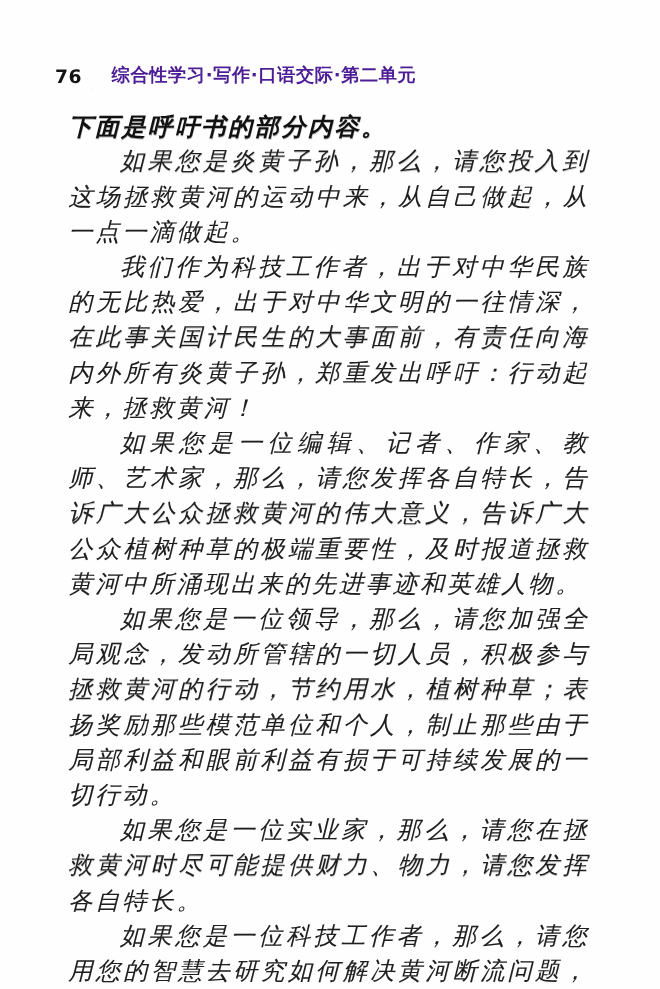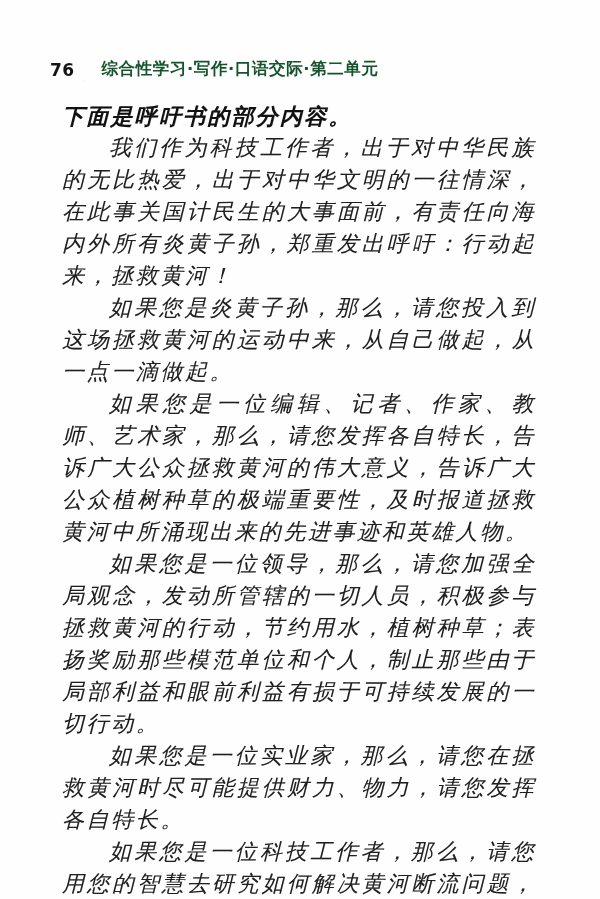--- a/index.html
+++ b/index.html
@@ -53,21 +53,21 @@
     letter-spacing: 0.4px;
     color: #141414;
   }
 
   .head-title {
     margin-left: 27px;
     font-family: "DejaVu Sans", "Liberation Sans", sans-serif;
     font-weight: 700;
     font-size: 16.5px;
     letter-spacing: 0.6px;
-    color: #14532d;
+    color: #4c1d95;
   }
 
   
   .body-block {
     position: absolute;
     left: 62px;
     top: 100px;
     width: 474px;
   }
 
@@ -107,22 +107,22 @@
 
   <div class="paper-noise"></div>
 
   <div class="running-head">
     <span class="page-number">76</span>
     <span class="head-title">综合性学习·写作·口语交际·第二单元</span>
   </div>
 
   <div class="body-block">
     <p class="para lead">下面是呼吁书的部分内容。</p>
+    <p class="para">如果您是炎黄子孙，那么，请您投入到这场拯救黄河的运动中来，从自己做起，从一点一滴做起。</p>
     <p class="para">我们作为科技工作者，出于对中华民族的无比热爱，出于对中华文明的一往情深，在此事关国计民生的大事面前，有责任向海内外所有炎黄子孙，郑重发出呼吁：行动起来，拯救黄河！</p>
-    <p class="para">如果您是炎黄子孙，那么，请您投入到这场拯救黄河的运动中来，从自己做起，从一点一滴做起。</p>
     <p class="para">如果您是一位编辑、记者、作家、教师、艺术家，那么，请您发挥各自特长，告诉广大公众拯救黄河的伟大意义，告诉广大公众植树种草的极端重要性，及时报道拯救黄河中所涌现出来的先进事迹和英雄人物。</p>
     <p class="para">如果您是一位领导，那么，请您加强全局观念，发动所管辖的一切人员，积极参与拯救黄河的行动，节约用水，植树种草；表扬奖励那些模范单位和个人，制止那些由于局部利益和眼前利益有损于可持续发展的一切行动。</p>
     <p class="para">如果您是一位实业家，那么，请您在拯救黄河时尽可能提供财力、物力，请您发挥各自特长。</p>
     <p class="para">如果您是一位科技工作者，那么，请您用您的智慧去研究如何解决黄河断流问题，并请尽快提出解决黄河断流和水土流失的建议或方案。</p>
 
   </div>
 
 </div>
 
 </body></html>

